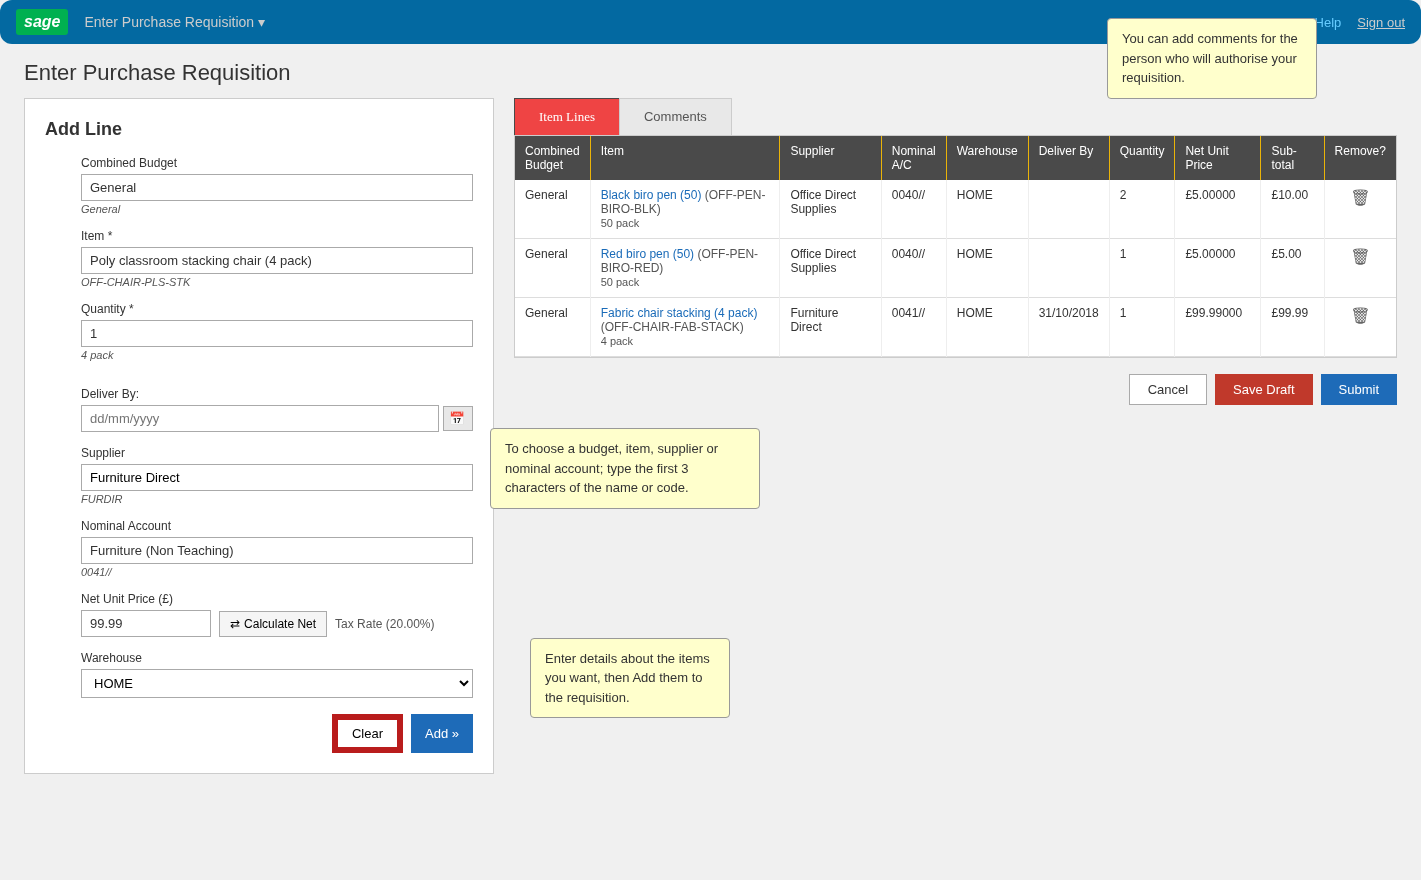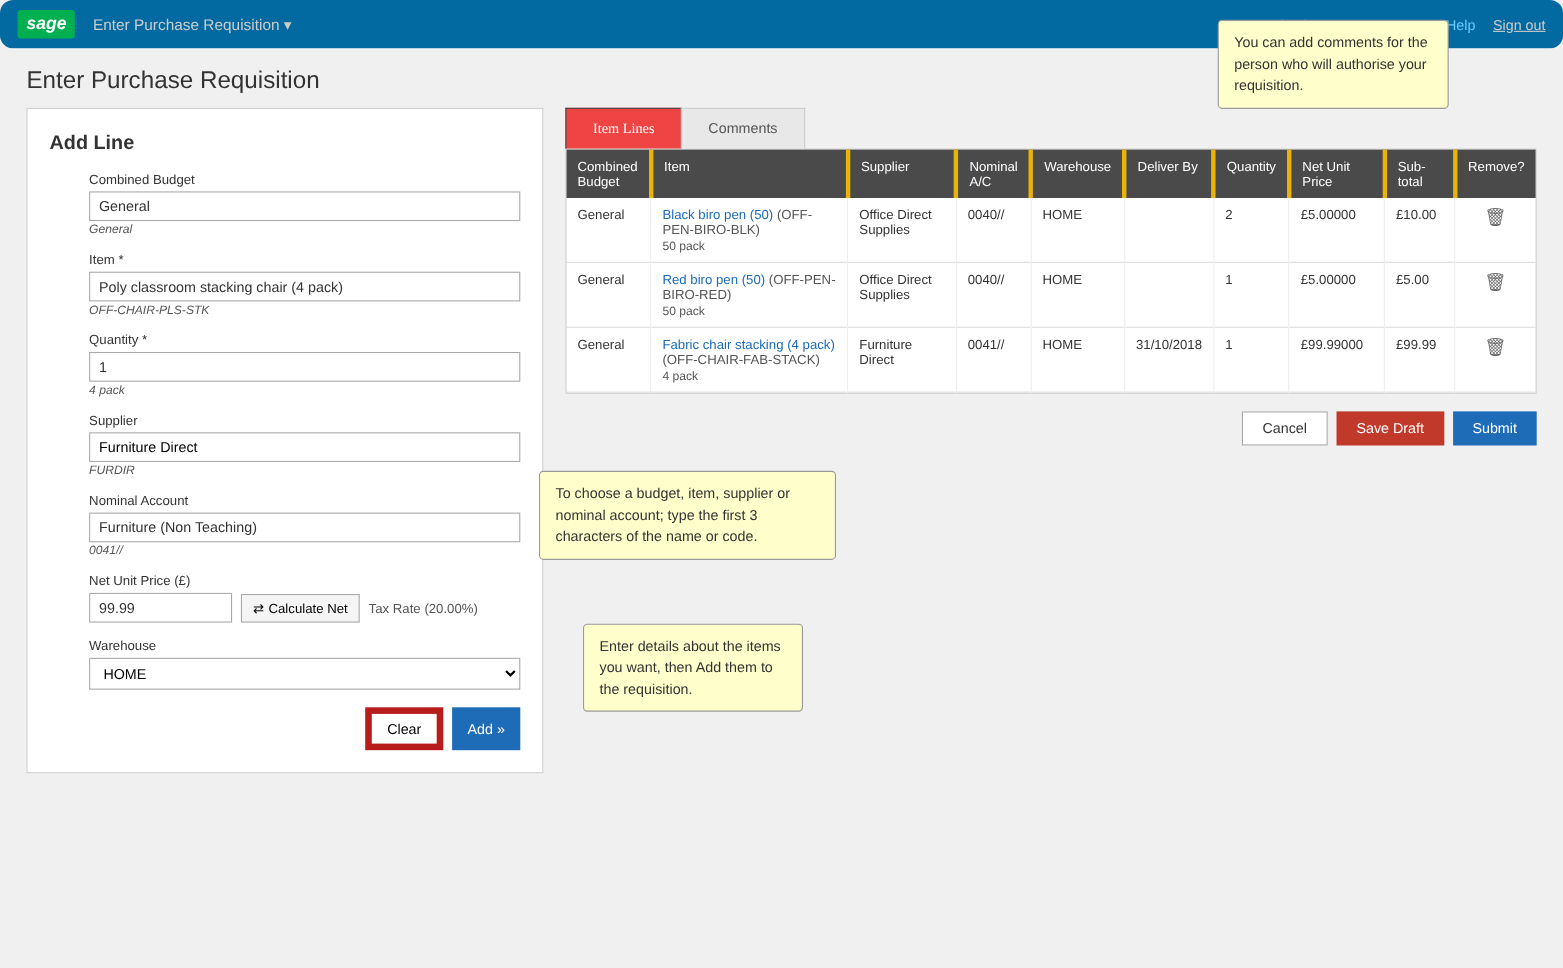--- a/index.html
+++ b/index.html
@@ -56,21 +56,21 @@
 
     
     .tabs { display: flex; border-bottom: none; }
     .tab { padding: 10px 24px; border: 1px solid #ccc; background: #e8e8e8; cursor: pointer; font-size: 13px; color: #555; margin-right: -1px; border-bottom: none; }
     .tab.active { background: #ef4444; color: white; border-color: #4a4a4a; font-family: Liberation Serif, serif; }
 
     
     .table-wrapper { border: 1px solid #ccc; background: white; }
     table { width: 100%; border-collapse: collapse; }
     thead tr { background: #4a4a4a; color: white; }
-    thead th { padding: 8px 10px; text-align: left; font-size: 12px; font-weight: normal; vertical-align: top; border-right: 4px solid #eab308; }
+    thead th { padding: 8px 10px; text-align: left; font-size: 12px; font-weight: normal; vertical-align: top; border-right: 1px solid #eab308; }
     thead th:last-child { border-right: none; }
     tbody tr { border-bottom: 1px solid #ddd; }
     tbody td { padding: 8px 10px; font-size: 12px; vertical-align: top; border-right: 1px solid #eee; }
     tbody td:last-child { border-right: none; text-align: center; }
     .item-link { color: #1a6bb8; text-decoration: none; }
     .item-code { color: #555; }
     .item-pack { color: #555; font-size: 11px; }
 
     
     .bottom-bar { display: flex; justify-content: flex-end; gap: 8px; margin-top: 16px; }
@@ -118,20 +118,27 @@
       <label class="field-label">Item *</label>
       <input type="text" class="field-input" value="Poly classroom stacking chair (4 pack)" style="">
       <div class="field-sub">OFF-CHAIR-PLS-STK</div>
     </div>
 
     <div class="row-fields">
       <div class="field-group">
         <label class="field-label">Quantity *</label>
         <input type="text" class="field-input" value="1" style="">
         <div class="field-sub">4 pack</div>
+      </div>
+      <div class="field-group">
+        <label class="field-label">Deliver By:</label>
+        <div class="date-wrapper">
+          <input type="text" class="field-input" placeholder="dd/mm/yyyy" style="">
+          <button class="cal-btn">📅</button>
+        </div>
       </div>
     </div>
 
     <div class="field-group">
       <label class="field-label">Supplier</label>
       <input type="text" class="supplier-input" value="Furniture Direct" style="">
       <div class="field-sub">FURDIR</div>
     </div>
 
     <div class="field-group">

